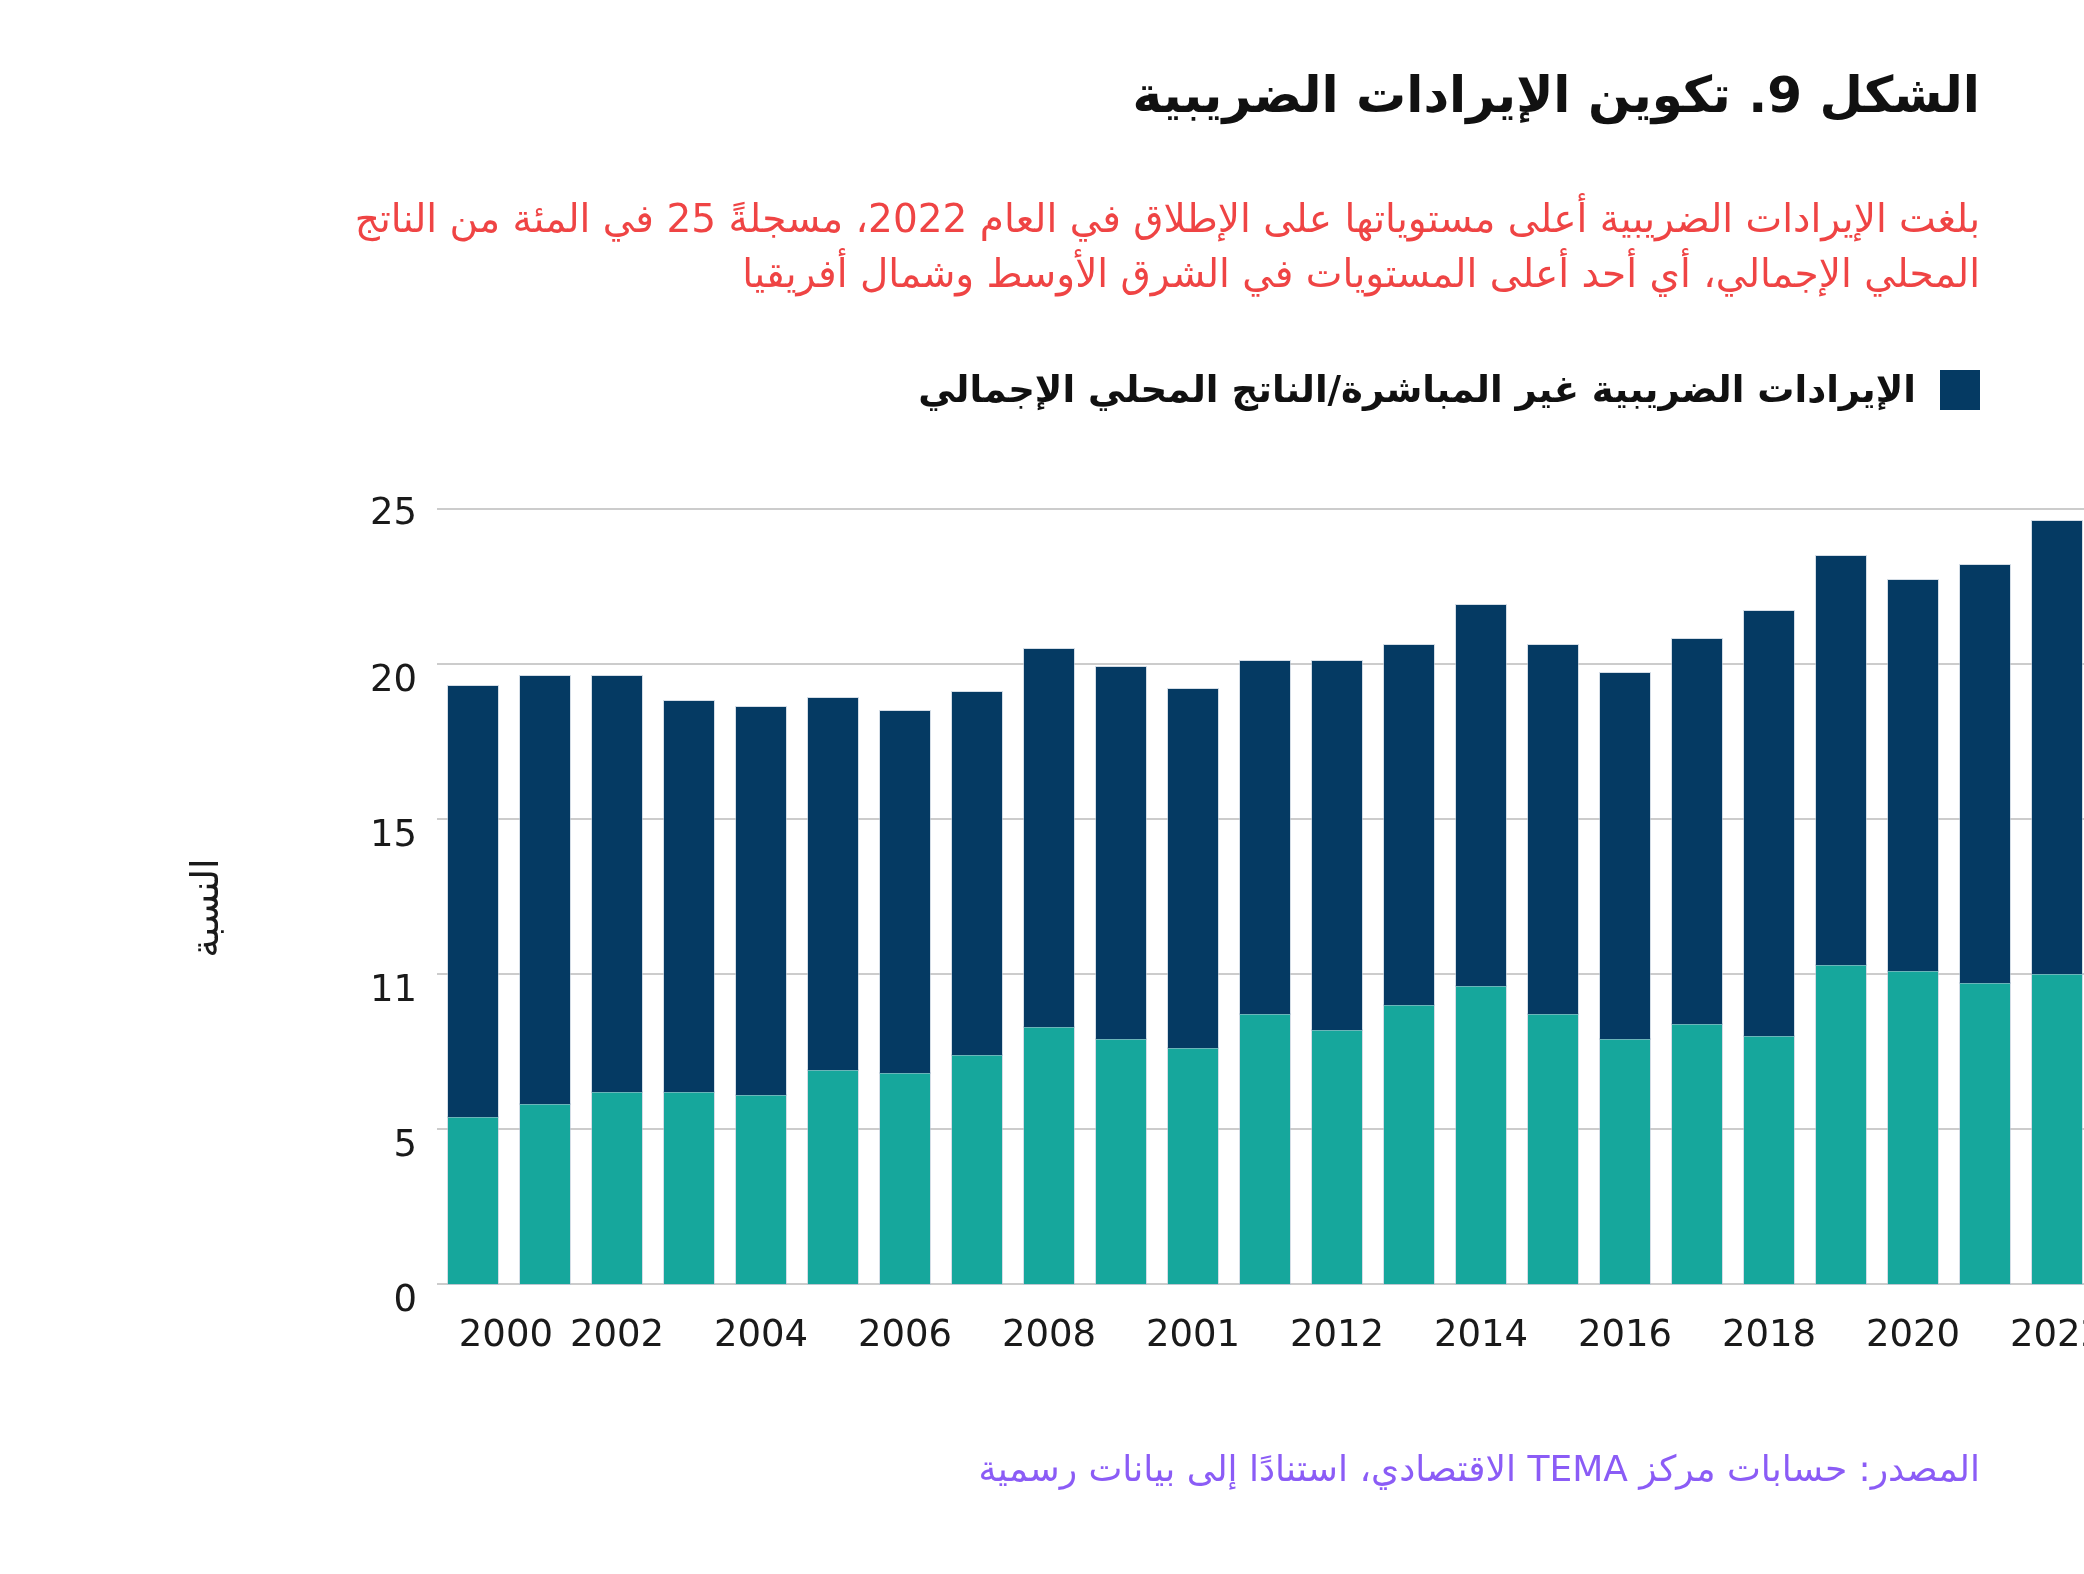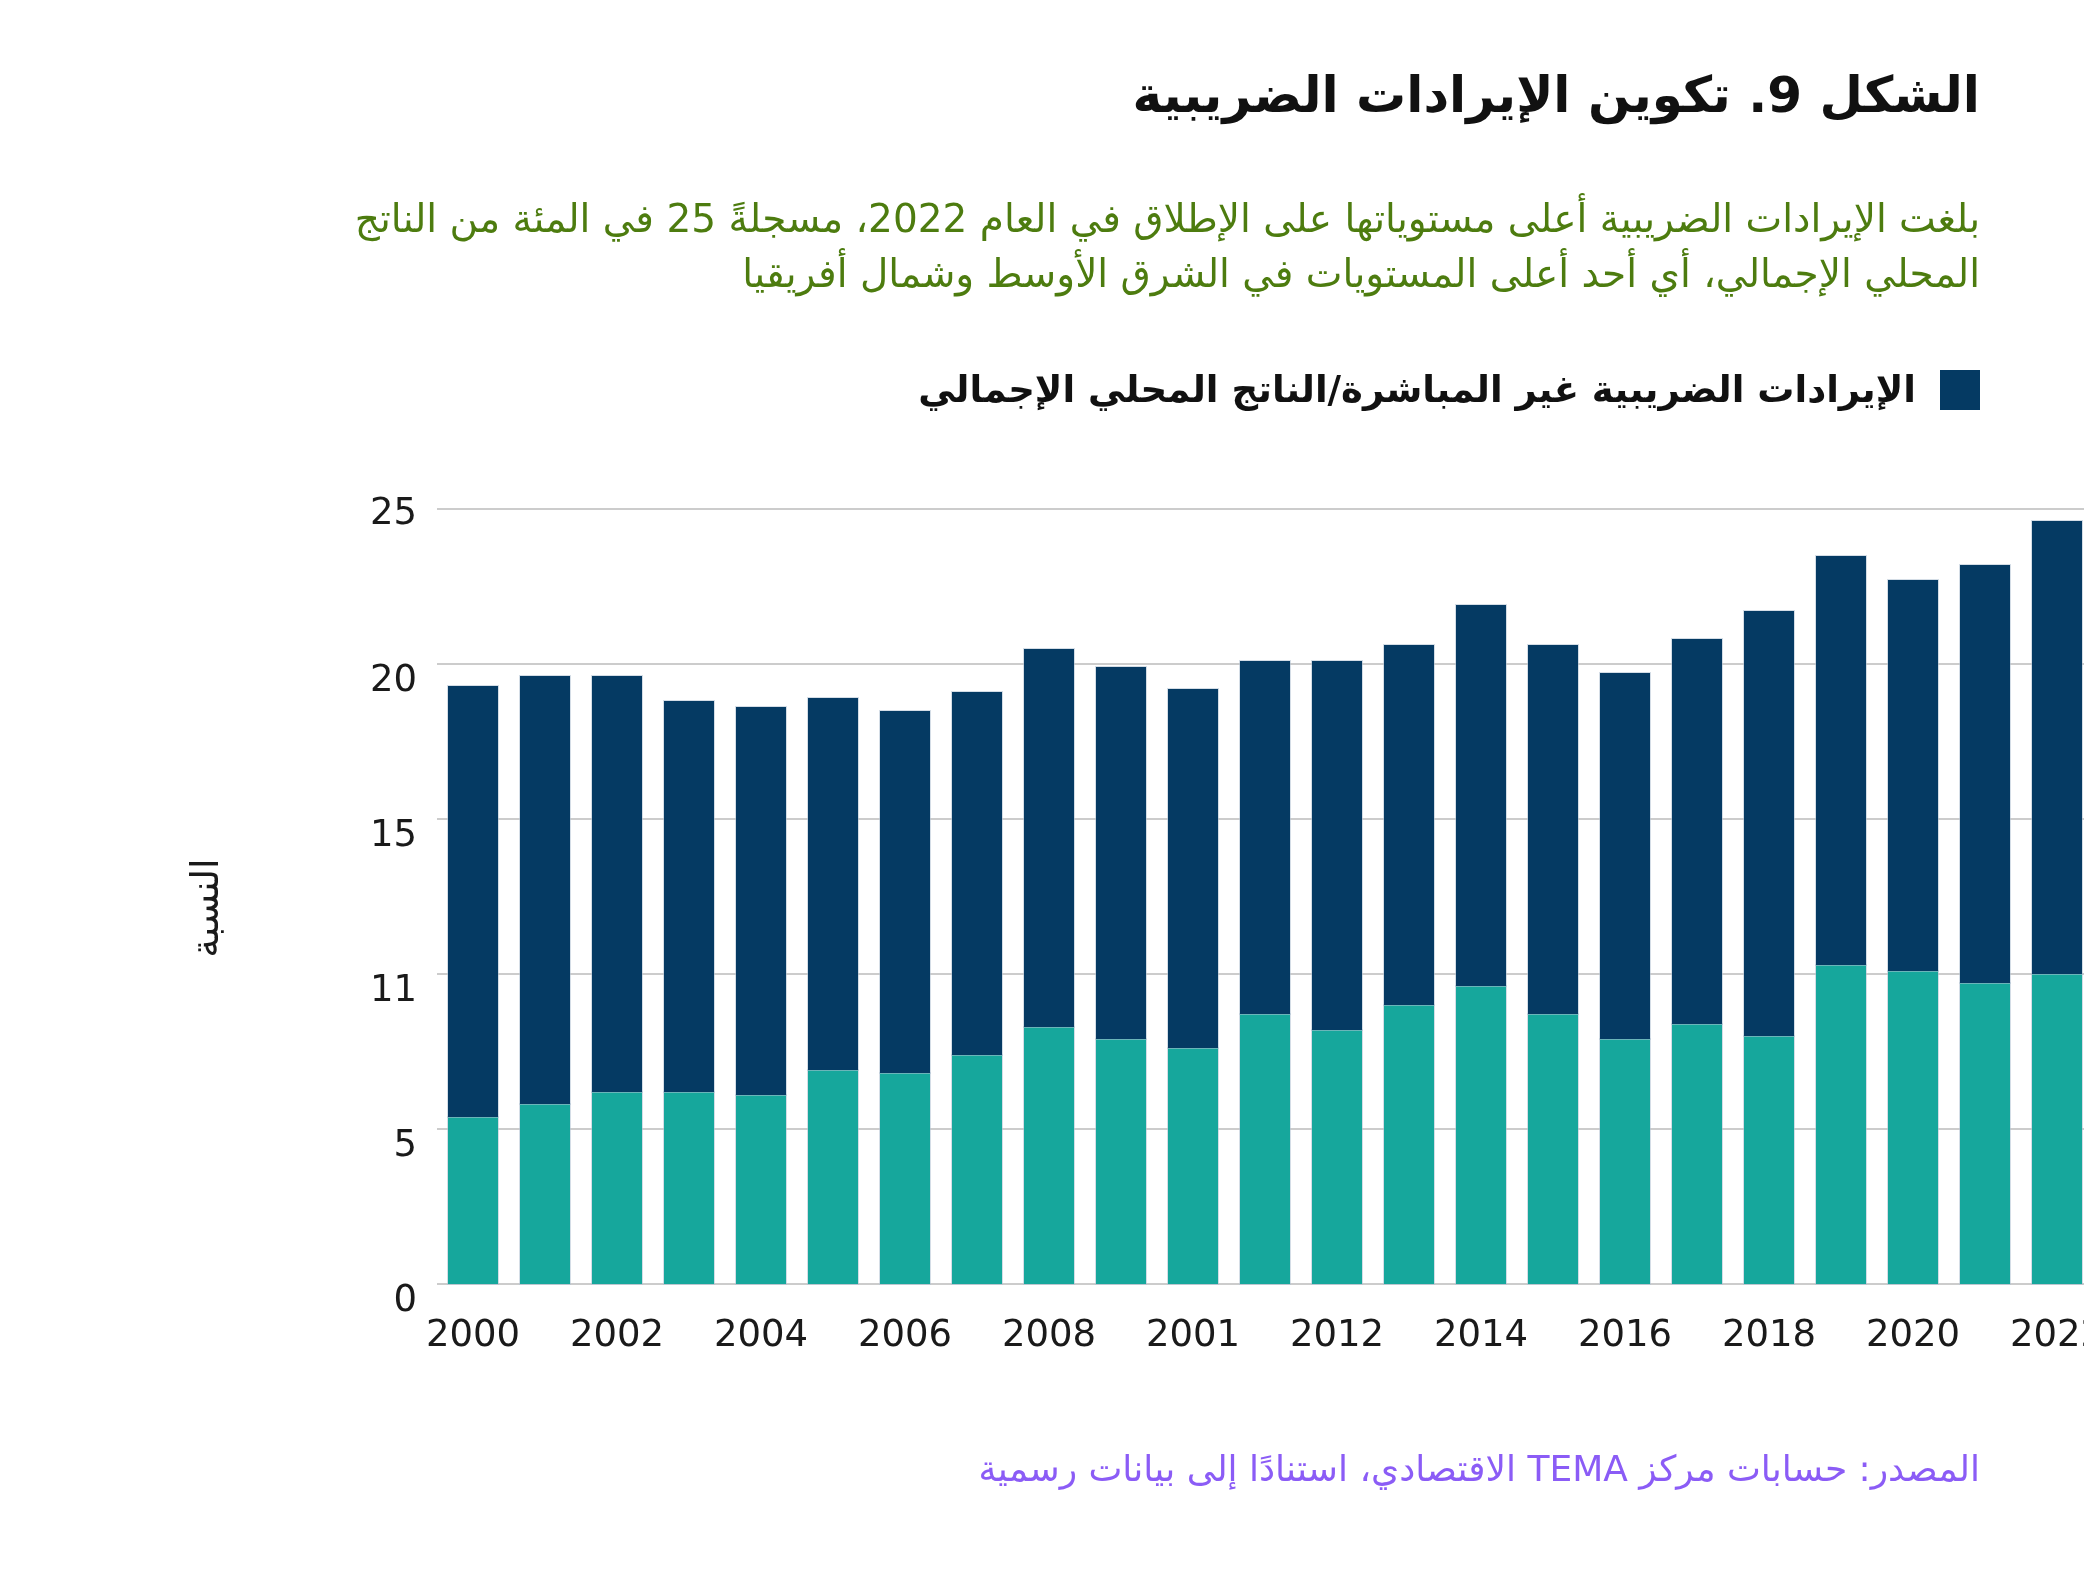--- a/index.html
+++ b/index.html
@@ -2,21 +2,21 @@
 <html dir="rtl" lang="ar"><head>
 <meta charset="utf-8">
 <style>
   html,body{margin:0;padding:0;background:#ffffff;}
   body{font-family:"DejaVu Sans", sans-serif;color:#111111;}
   #page{position:relative;width:1917px;height:1574px;background:#ffffff;overflow:hidden;}
 
   .title{position:absolute;top:66px;right:104px;font-size:50px;font-weight:700;letter-spacing:0;
          color:#111111;white-space:nowrap;}
   .subtitle{position:absolute;top:192px;right:104px;font-size:39px;line-height:1.4;
-            text-align:right;color:#4d7c0f;}
+            text-align:right;color:#ef4444;}
   .legend{position:absolute;top:368px;right:104px;display:flex;flex-direction:row;
           align-items:center;gap:110px;}
   .legend-item{display:flex;flex-direction:row;align-items:center;gap:24px;}
   .legend-swatch{width:40px;height:40px;flex:0 0 auto;}
   .legend-label{font-size:37px;font-weight:700;white-space:nowrap;color:#111111;}
 
   #plot{position:absolute;left:270px;top:474px;width:1688px;height:810px;}
   .gridline{position:absolute;left:0;width:100%;height:2px;background:#cccccc;}
   .ytick{position:absolute;left:-190px;width:170px;text-align:right;font-size:37px;
          line-height:40px;color:#1a1a1a;direction:ltr;}
@@ -60,21 +60,21 @@
       <div class="gridline" style="top: 499px; background: rgb(204, 204, 204);"></div>
       <div class="ytick" style="top: 495px;">11</div>
       <div class="gridline" style="top: 344px; background: rgb(204, 204, 204);"></div>
       <div class="ytick" style="top: 340px;">15</div>
       <div class="gridline" style="top: 189px; background: rgb(204, 204, 204);"></div>
       <div class="ytick" style="top: 185px;">20</div>
       <div class="gridline" style="top: 34px; background: rgb(204, 204, 204);"></div>
       <div class="ytick" style="top: 18px;">25</div>
       <div class="bar-seg" style="left: 11px; width: 50px; top: 642.6px; height: 167.4px; background: rgb(22, 167, 156);"></div>
       <div class="bar-seg" style="left: 11px; width: 50px; top: 211.7px; height: 430.9px; background: rgb(5, 58, 99);"></div>
-      <div class="xtick" style="left: -44px;">2000</div>
+      <div class="xtick" style="left: -44px; text-align: right;">2000</div>
       <div class="bar-seg" style="left: 83px; width: 50px; top: 630.2px; height: 179.8px; background: rgb(22, 167, 156);"></div>
       <div class="bar-seg" style="left: 83px; width: 50px; top: 202.4px; height: 427.8px; background: rgb(5, 58, 99);"></div>
       <div class="bar-seg" style="left: 155px; width: 50px; top: 617.8px; height: 192.2px; background: rgb(22, 167, 156);"></div>
       <div class="bar-seg" style="left: 155px; width: 50px; top: 202.4px; height: 415.4px; background: rgb(5, 58, 99);"></div>
       <div class="xtick" style="left: 100px;">2002</div>
       <div class="bar-seg" style="left: 227px; width: 50px; top: 617.8px; height: 192.2px; background: rgb(22, 167, 156);"></div>
       <div class="bar-seg" style="left: 227px; width: 50px; top: 227.2px; height: 390.6px; background: rgb(5, 58, 99);"></div>
       <div class="bar-seg" style="left: 299px; width: 50px; top: 620.9px; height: 189.1px; background: rgb(22, 167, 156);"></div>
       <div class="bar-seg" style="left: 299px; width: 50px; top: 233.4px; height: 387.5px; background: rgb(5, 58, 99);"></div>
       <div class="xtick" style="left: 244px;">2004</div>

